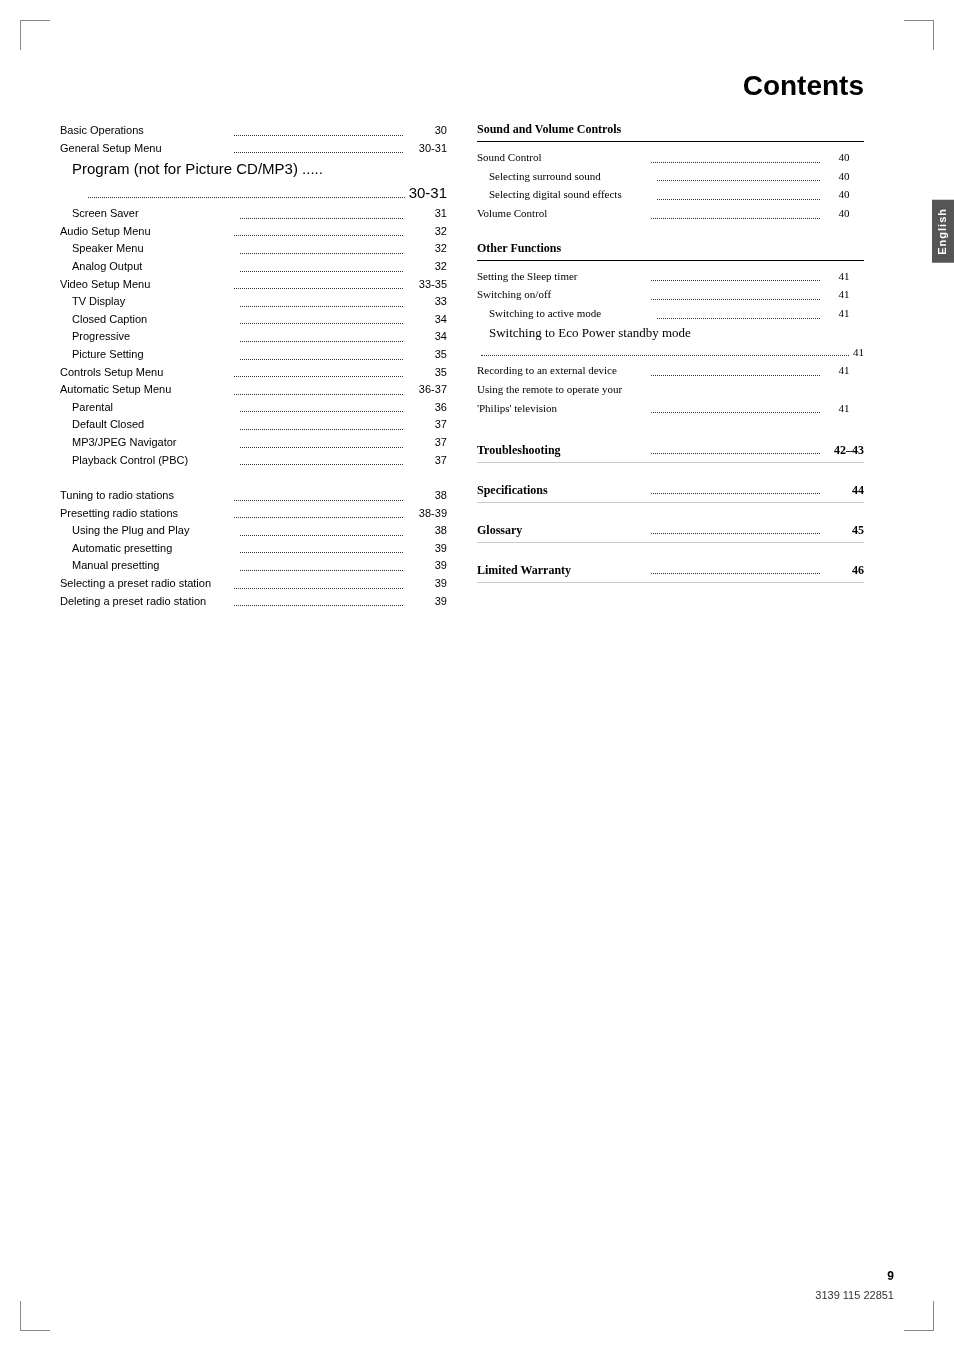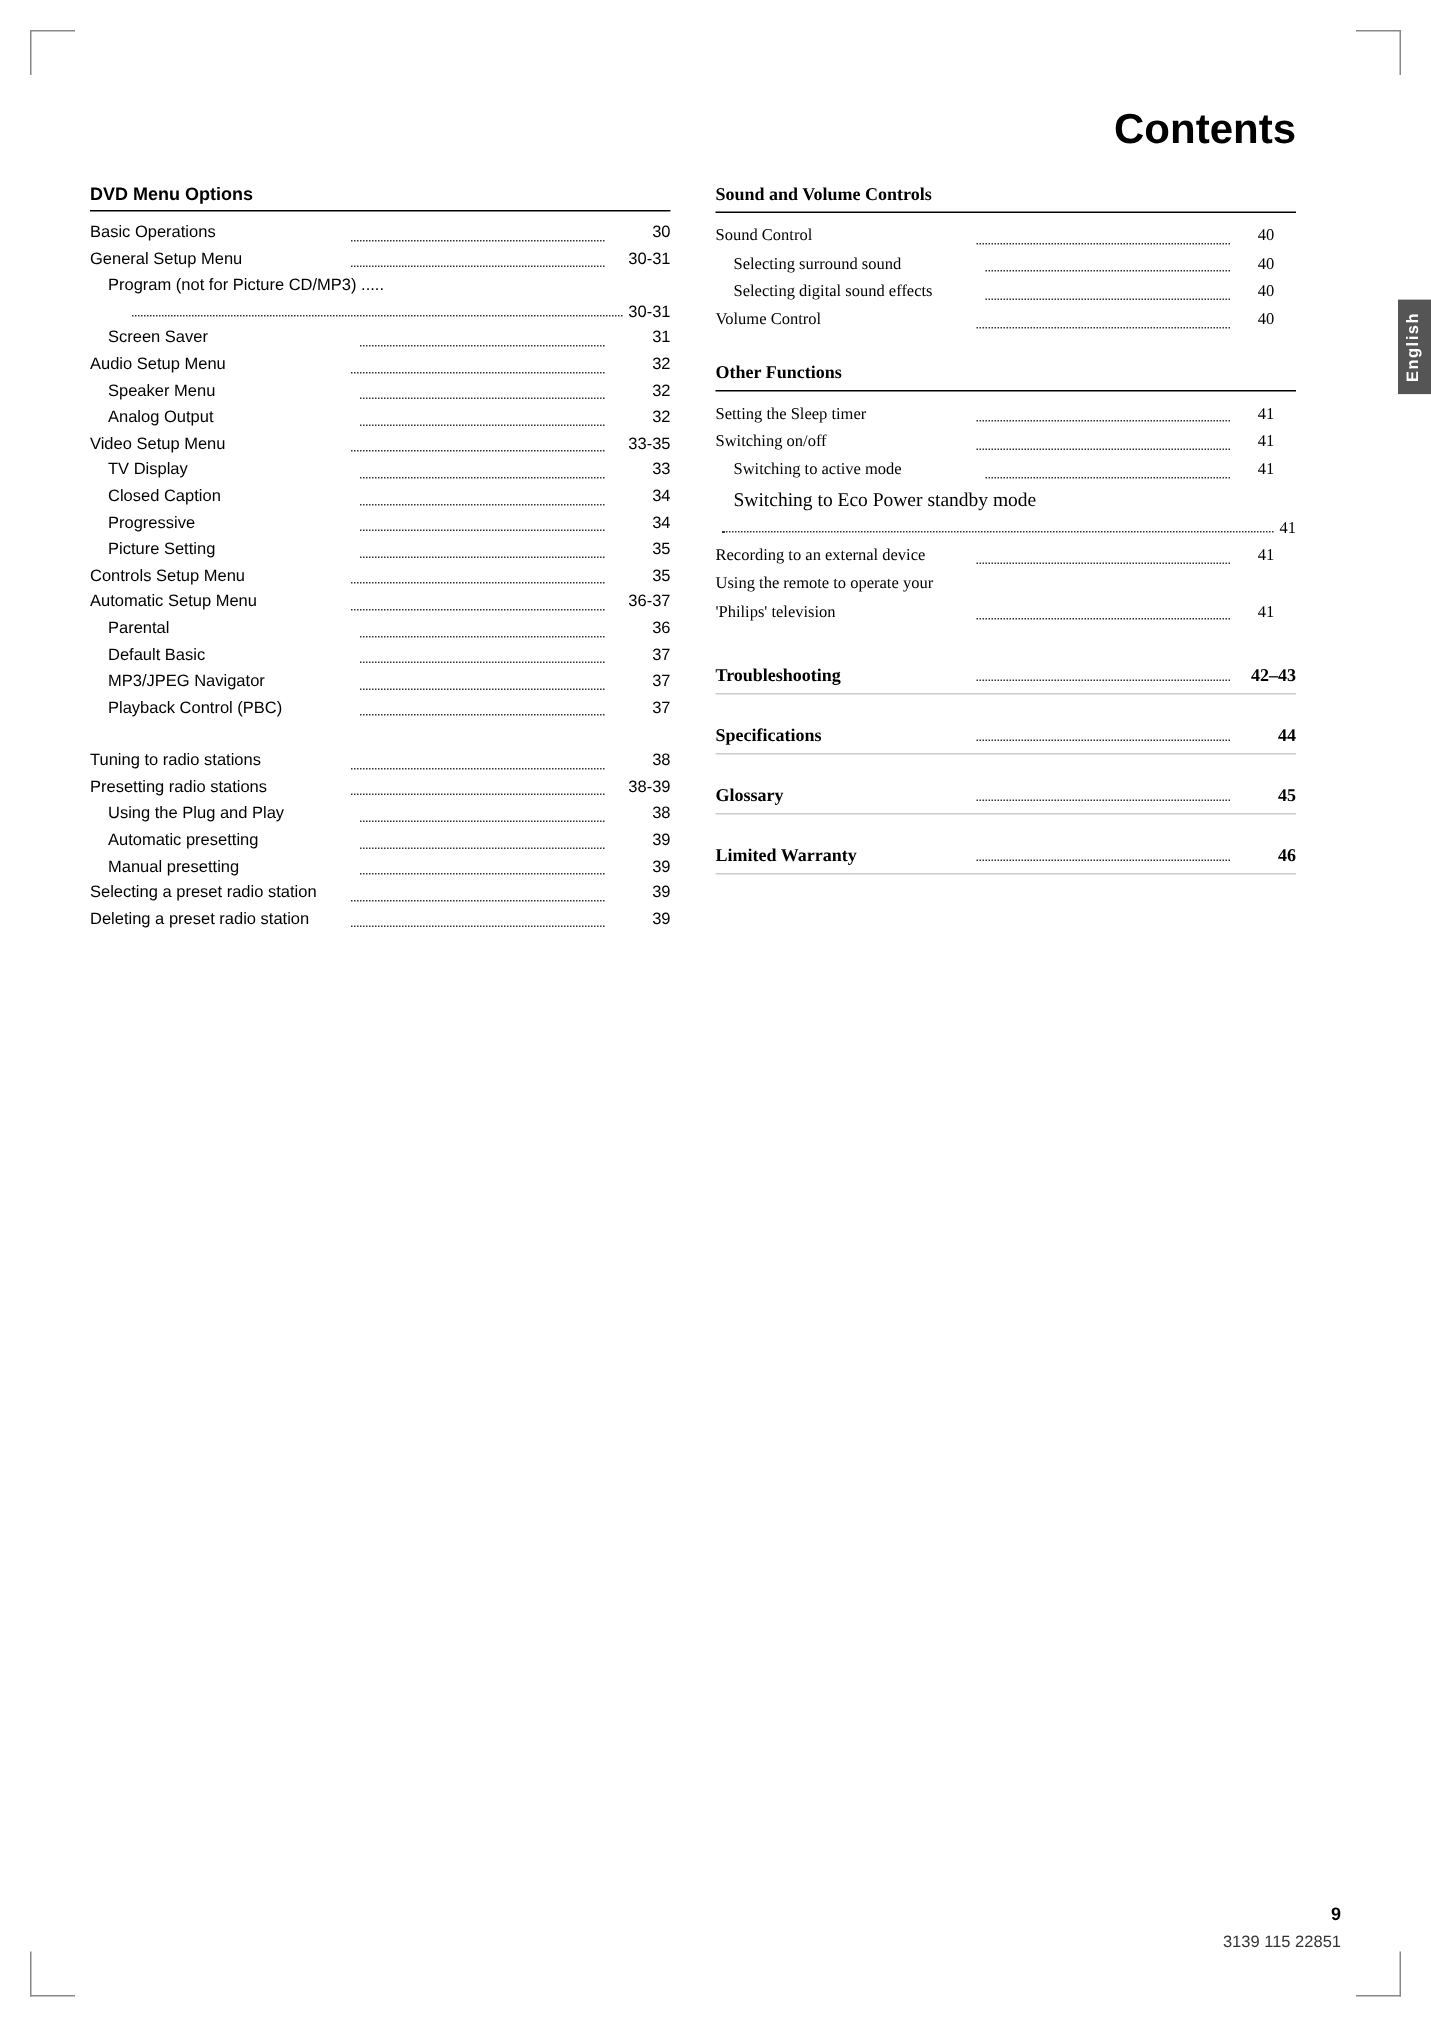--- a/index.html
+++ b/index.html
@@ -180,21 +180,21 @@
       margin-bottom: 6px;
     }
 
     .product-code {
       font-size: 11px;
       color: #333;
     }
 
     
     .wrap-entry {
-      font-size: 11px;
+      font-size: 15px;
       line-height: 1.6;
     }
 
     .wrap-line1 {
       display: flex;
       align-items: baseline;
     }
 
     .wrap-line2 {
       display: flex;
@@ -232,21 +232,20 @@
 
   <div class="english-tab">English</div>
 
   <div class="page-title">Contents</div>
 
   <div class="content-area">
 
     <div class="col-left">
 
       <div class="toc-section">
-        <div class="section-header">DVD Menu Options</div>
 
         <div class="toc-entry">
           <span class="entry-label">Basic Operations</span>
           <span class="dots"></span>
           <span class="entry-page">30</span>
         </div>
 
         <div class="toc-entry">
           <span class="entry-label">General Setup Menu</span>
           <span class="dots"></span>
@@ -329,21 +328,21 @@
           <span class="entry-page">36-37</span>
         </div>
 
         <div class="toc-entry indented-1">
           <span class="entry-label">Parental</span>
           <span class="dots"></span>
           <span class="entry-page">36</span>
         </div>
 
         <div class="toc-entry indented-1">
-          <span class="entry-label">Default Basic</span>
+          <span class="entry-label">Default Closed</span>
           <span class="dots"></span>
           <span class="entry-page">37</span>
         </div>
 
         <div class="toc-entry indented-1">
           <span class="entry-label">MP3/JPEG Navigator</span>
           <span class="dots"></span>
           <span class="entry-page">37</span>
         </div>
 

